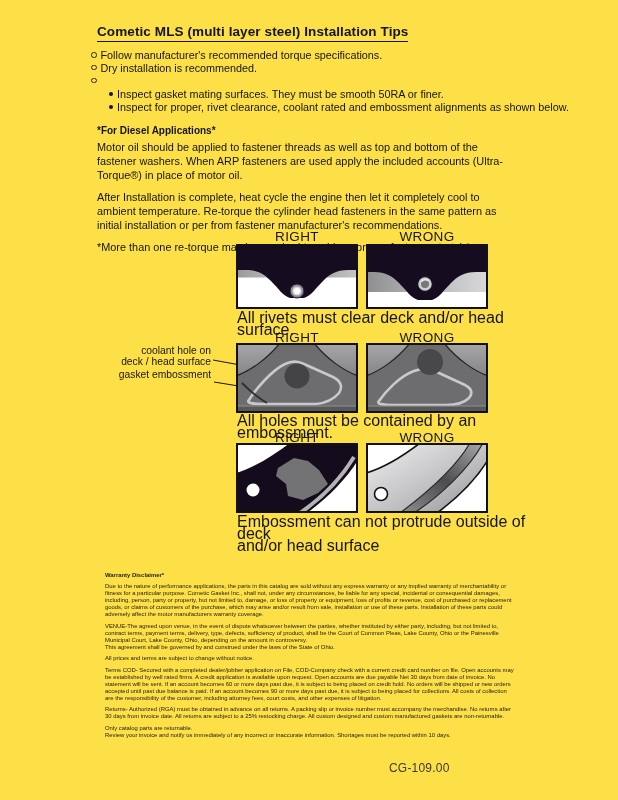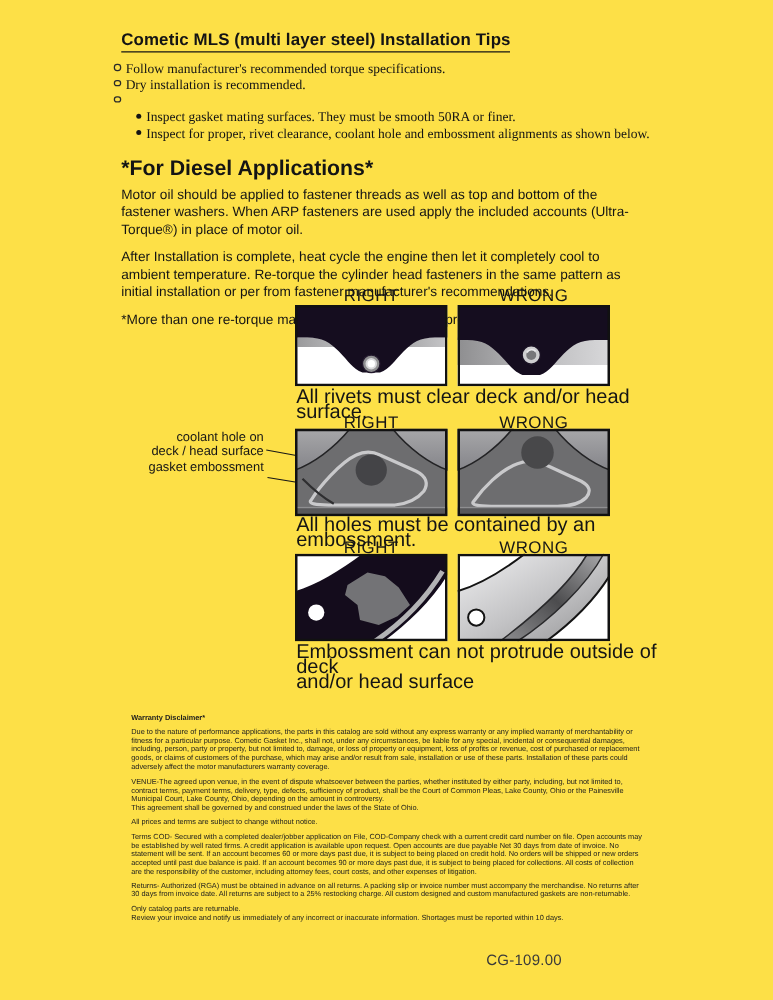--- a/index.html
+++ b/index.html
@@ -8,25 +8,25 @@
     font-family:"Liberation Sans","DejaVu Sans",sans-serif;color:#141414;
     overflow:hidden;margin:0 auto;
   }
   
   .content{position:absolute;left:97px;top:18px;width:418px;}
   .title{
     display:inline-block;font-size:13.5px;font-weight:bold;margin:6px 0 7px 0;
     border-bottom:1.5px solid #141414;padding-bottom:2px;letter-spacing:.1px;
   }
   .tips{margin:0 0 0 -6px;padding:0;list-style:none;font-size:10.8px;line-height:12.9px;}
-  .tips li{white-space:nowrap;font-family:Liberation Serif, serif;}
+  .tips li{white-space:nowrap;}
   .m-open{display:inline-block;width:3.5px;height:3.5px;border:1px solid #2a2a2a;border-radius:50%;margin-right:4px;vertical-align:1.5px;}
   .m-fill{display:inline-block;width:4px;height:4px;background:#141414;border-radius:50%;margin-right:4px;vertical-align:1.5px;}
   .subtip{margin-left:18px;}
-  .diesel-h{font-size:17px;font-weight:bold;margin:11px 0 4px 0;}
+  .diesel-h{font-size:10px;font-weight:bold;margin:11px 0 4px 0;}
   .para{font-size:10.9px;line-height:14px;margin:0 0 8px 0;}
   .preline{white-space:pre-line;}
   
   .diag-row{position:absolute;left:0;width:514px;}
   .row1{top:229px;height:100px;}
   .row2{top:330px;height:100px;}
   .row3{top:430px;height:115px;}
   .dlabel{position:absolute;top:0;width:122px;text-align:center;font-size:13.5px;letter-spacing:.4px;color:#161616;}
   .dlabel.l{left:236px;} .dlabel.r{left:366px;text-align:center;}
   .dbox{position:absolute;display:block;}
@@ -49,21 +49,21 @@
 
 <div class="page">
 
   <div class="content">
     <h1 class="title">Cometic MLS (multi layer steel) Installation Tips</h1>
     <ul class="tips">
       <li><span class="m-open"></span><span>Follow manufacturer's recommended torque specifications.</span></li>
       <li><span class="m-open"></span><span>Dry installation is recommended.</span></li>
       <li><span class="m-open"></span></li>
       <li class="subtip"><span class="m-fill"></span><span>Inspect gasket mating surfaces.  They must be smooth 50RA or finer.</span></li>
-      <li class="subtip"><span class="m-fill"></span><span>Inspect for proper, rivet clearance, coolant hole and embossment alignments as shown below.</span></li>
+      <li class="subtip"><span class="m-fill"></span><span>Inspect for proper, rivet clearance, coolant rated and embossment alignments as shown below.</span></li>
     </ul>
     <h2 class="diesel-h">*For Diesel Applications*</h2>
     <p class="para">Motor oil should be applied to fastener threads as well as top and bottom of the fastener washers. When ARP fasteners are used apply the included accounts (Ultra-Torque®) in place of motor oil.</p>
     <p class="para">After Installation is complete, heat cycle the engine then let it completely cool to ambient temperature. Re-torque the cylinder head fasteners in the same pattern as initial installation or per from fastener manufacturer's recommendations.</p>
     <p class="para">*More than one re-torque may be required to achieve proper fastener stretch*</p>
   </div>
 
   <div class="diag-row row1">
     <div class="dlabel l">RIGHT</div>
     <div class="dlabel r">WRONG</div>

